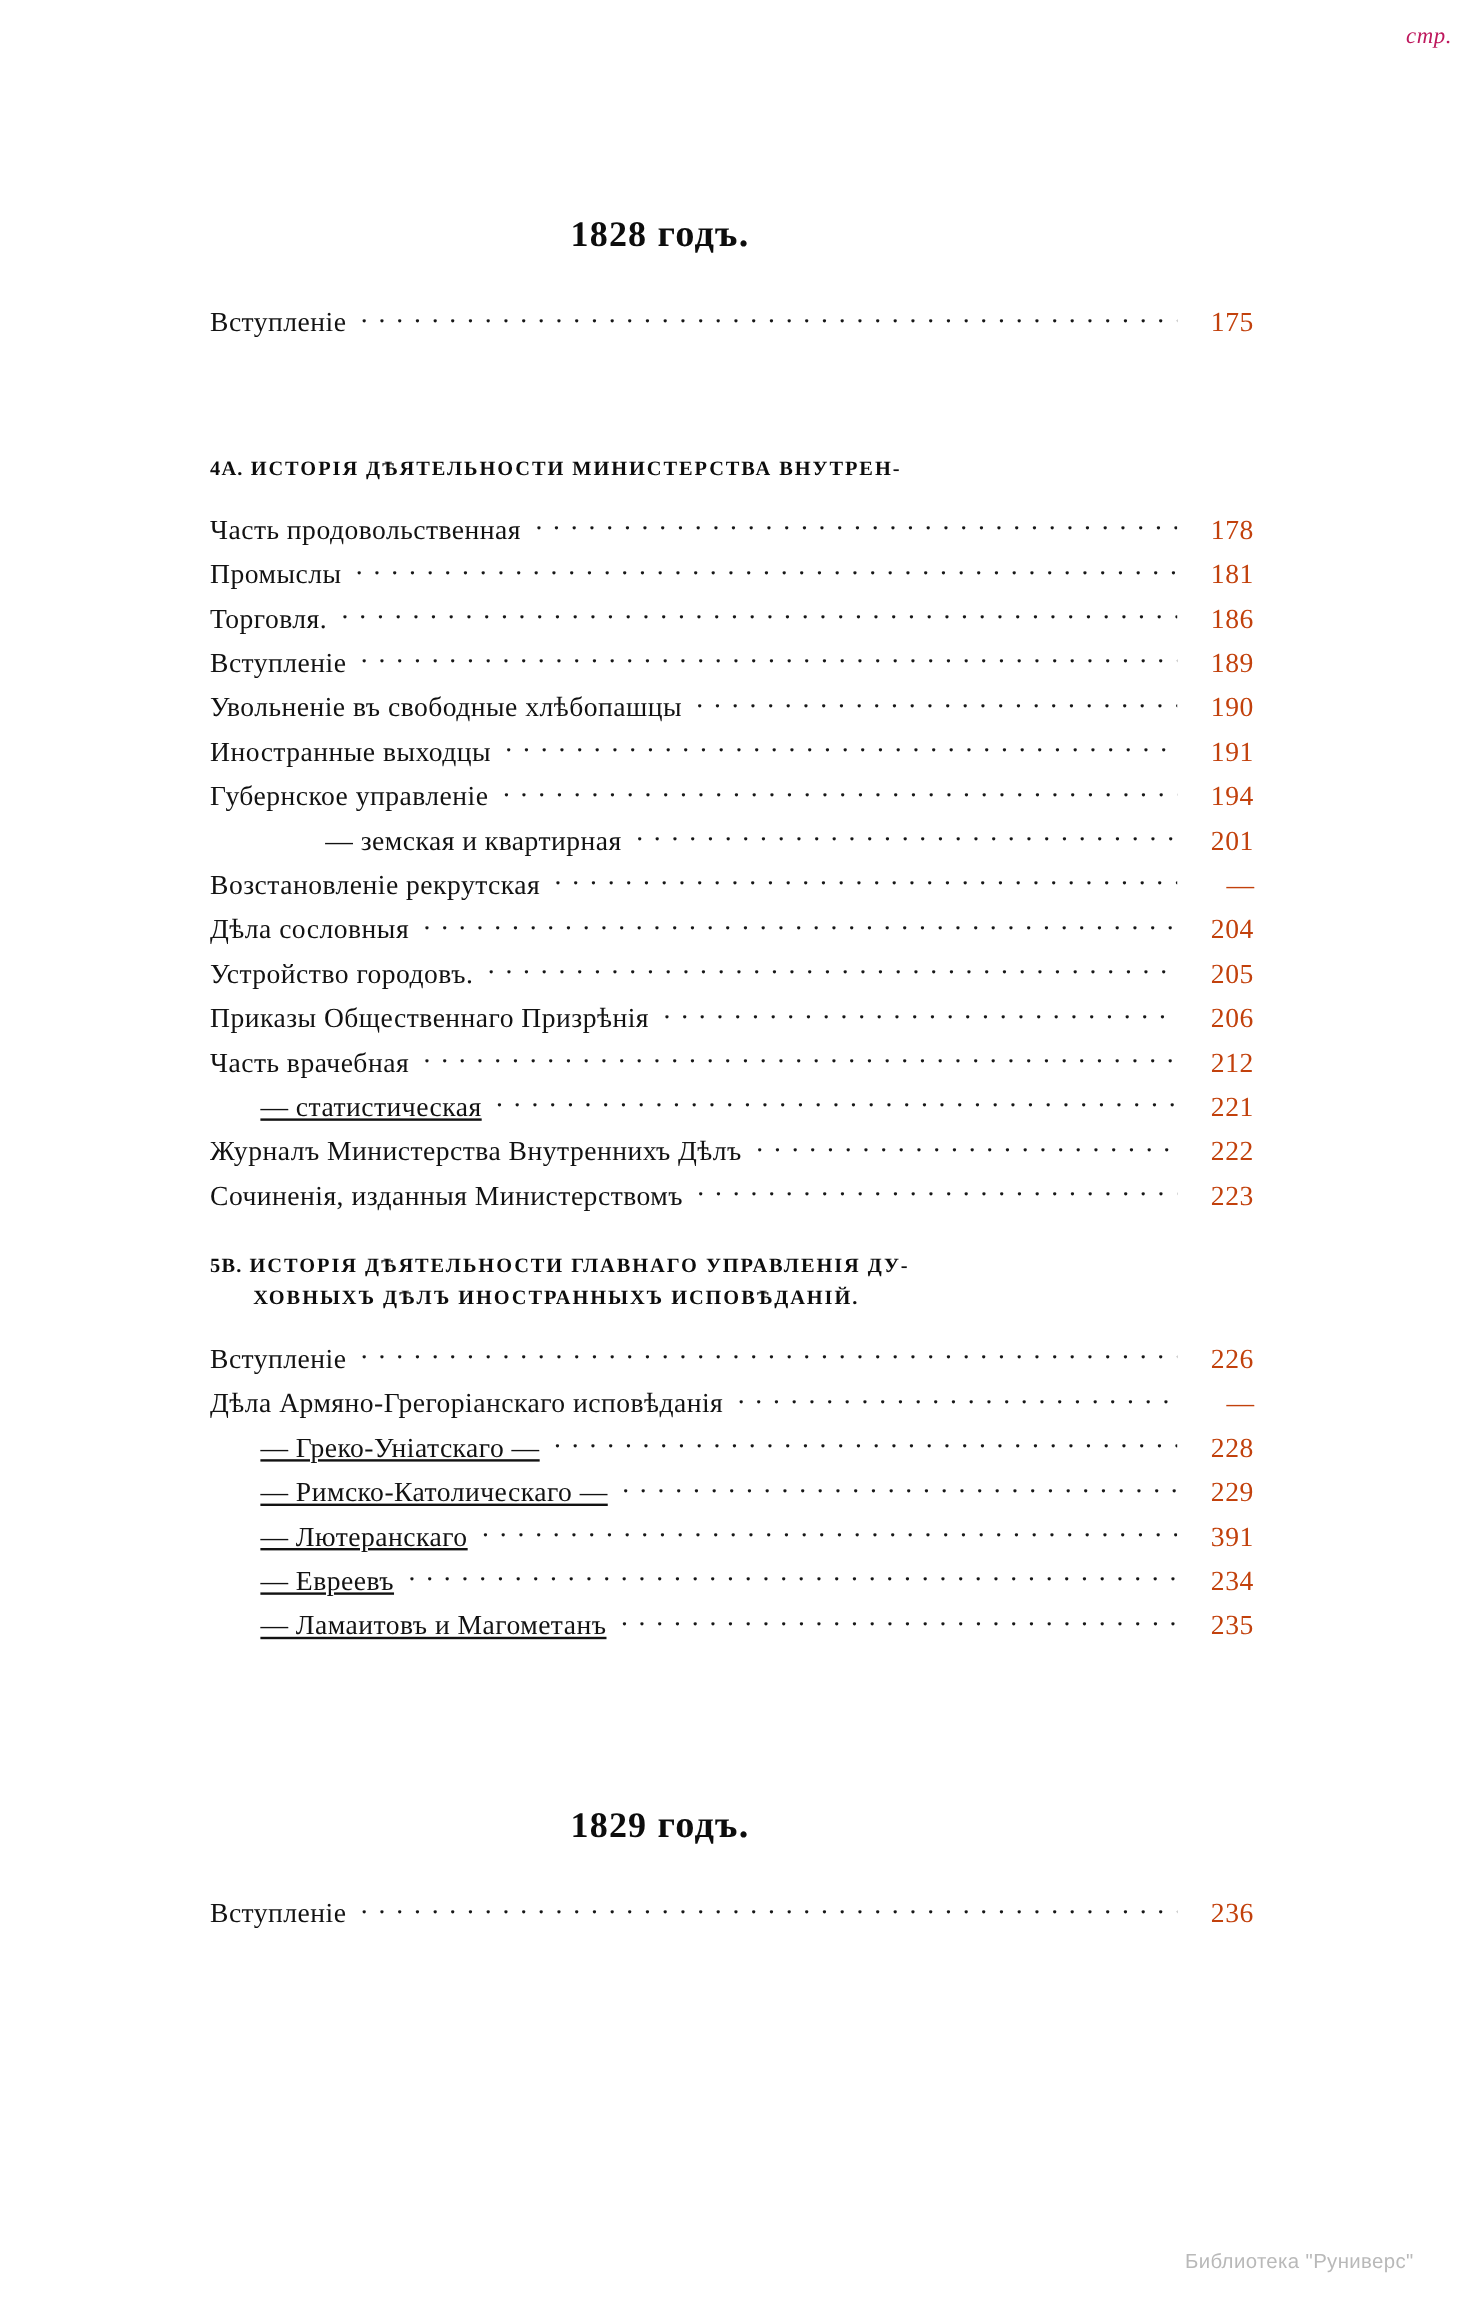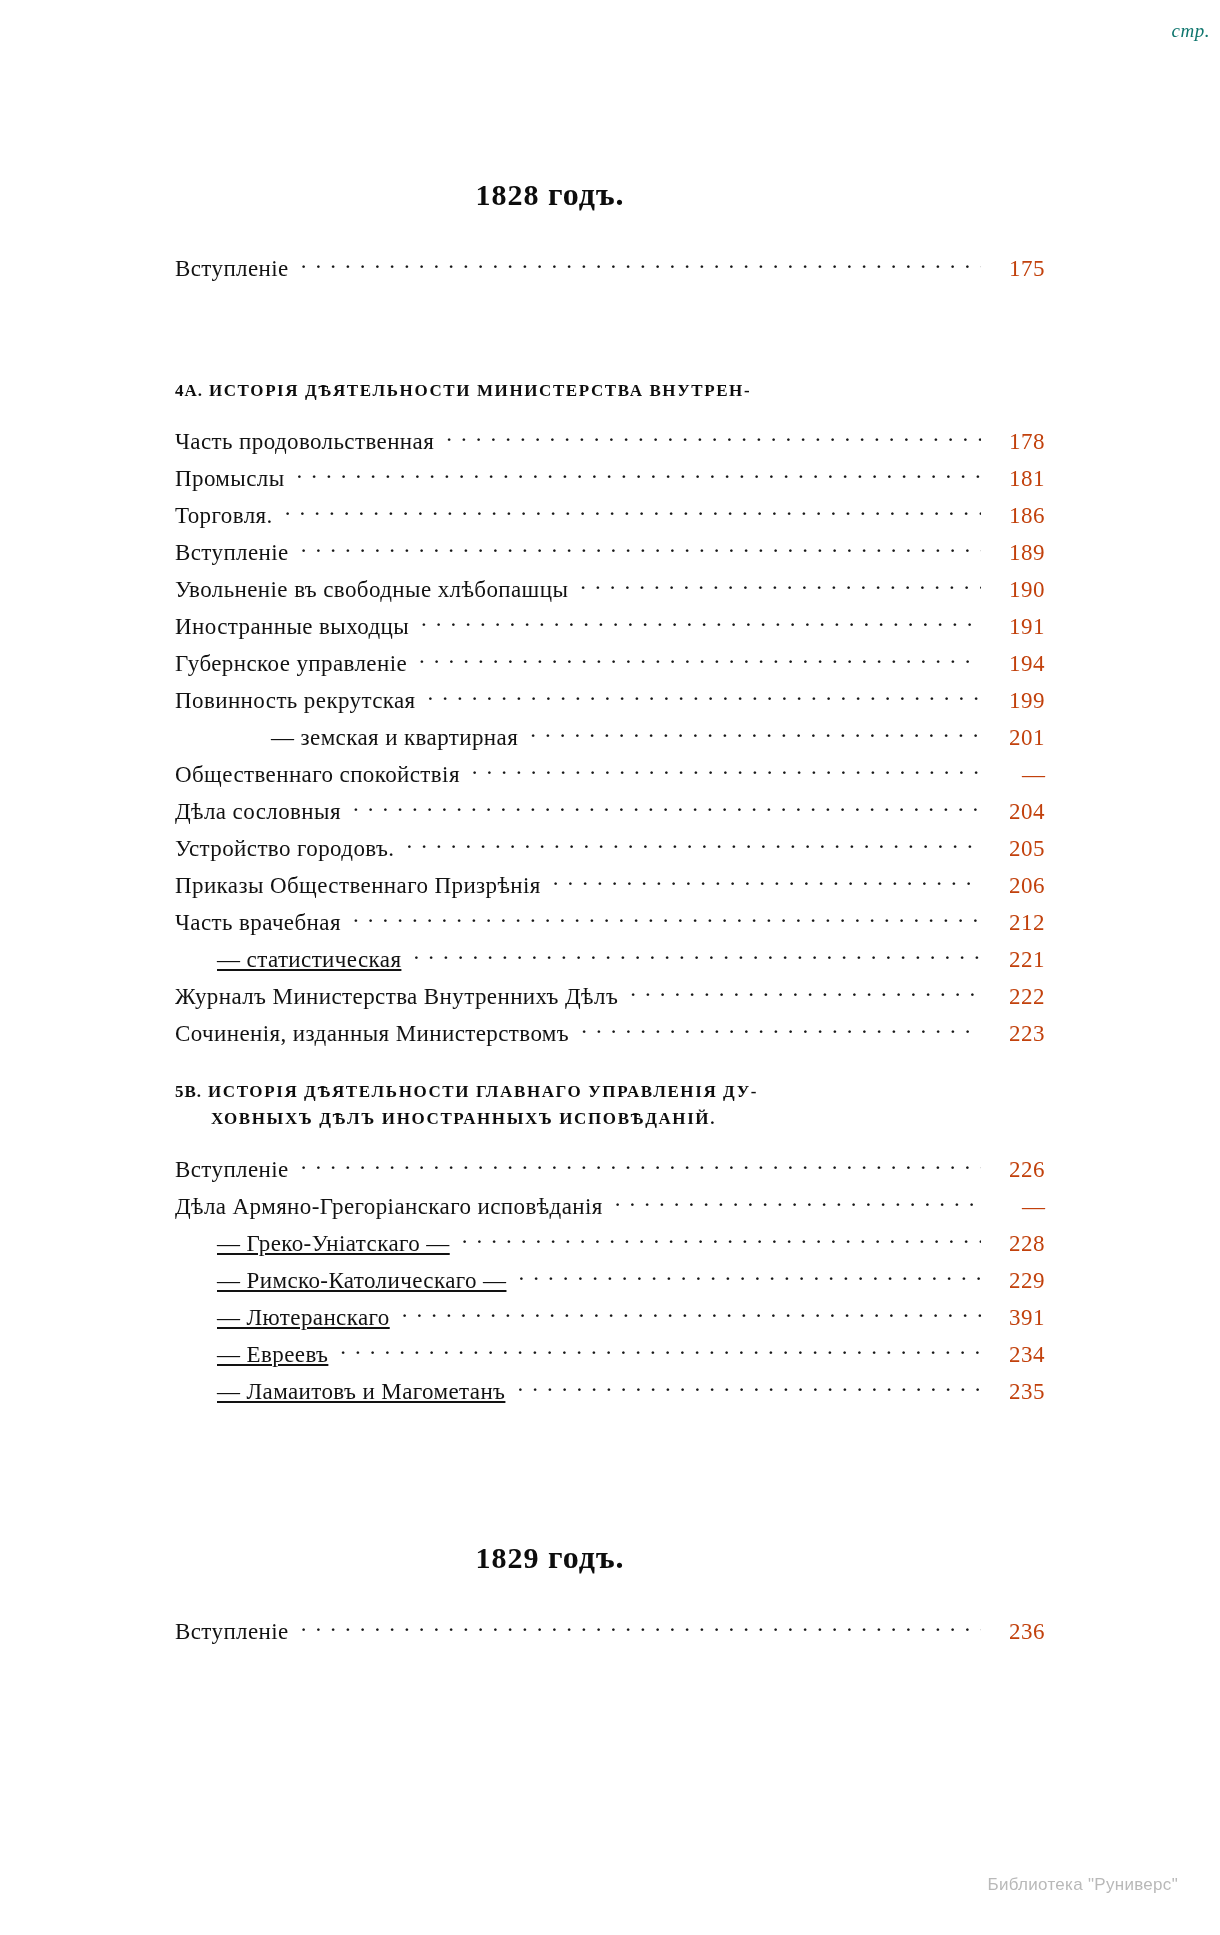--- a/index.html
+++ b/index.html
@@ -34,21 +34,21 @@
     top: 140px;
     width: 870px;
   }
   .stp {
     position: absolute;
     right: 10px;
     top: 20px;
     font-style: italic;
     font-size: 19px;
     letter-spacing: 0.5px;
-    color: #0f766e;
+    color: #be185d;
   }
   .year-heading {
     text-align: center;
     font-size: 30px;
     font-weight: bold;
     letter-spacing: 1px;
     margin: 36px 0 40px 0;
     color: #0d0d0d;
     padding-right: 120px;
   }
@@ -203,32 +203,27 @@
       <li class="toc-row">
         <span class="label">Иностранные выходцы</span>
         <span class="leader"></span>
         <span class="page-num">191</span>
       </li>
       <li class="toc-row">
         <span class="label">Губернское управленіе</span>
         <span class="leader"></span>
         <span class="page-num">194</span>
       </li>
-      <li class="toc-row">
-        <span class="label">Повинность рекрутская</span>
-        <span class="leader"></span>
-        <span class="page-num">199</span>
-      </li>
       <li class="toc-row indent2">
         <span class="label">—   земская и квартирная</span>
         <span class="leader"></span>
         <span class="page-num">201</span>
       </li>
       <li class="toc-row">
-        <span class="label">Общественнаго спокойствія</span>
+        <span class="label">Возстановленіе рекрутская</span>
         <span class="leader"></span>
         <span class="page-num dash">—</span>
       </li>
       <li class="toc-row">
         <span class="label">Дѣла сословныя</span>
         <span class="leader"></span>
         <span class="page-num">204</span>
       </li>
       <li class="toc-row">
         <span class="label">Устройство городовъ.</span>

